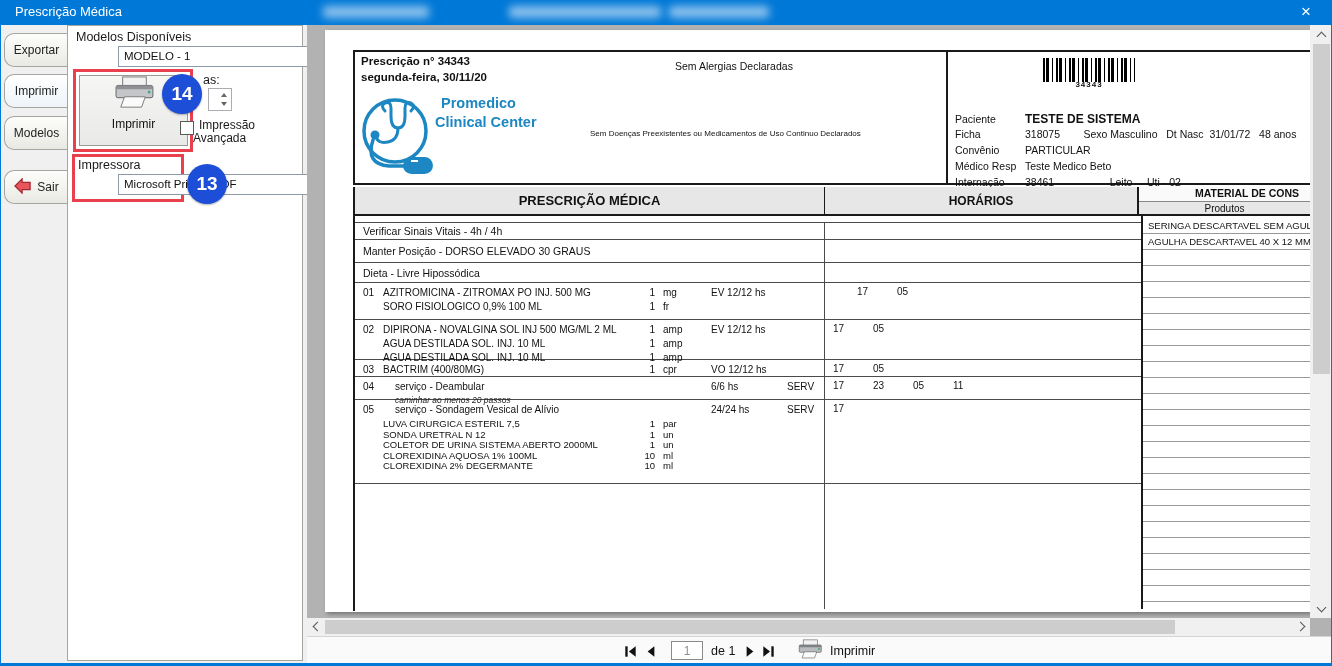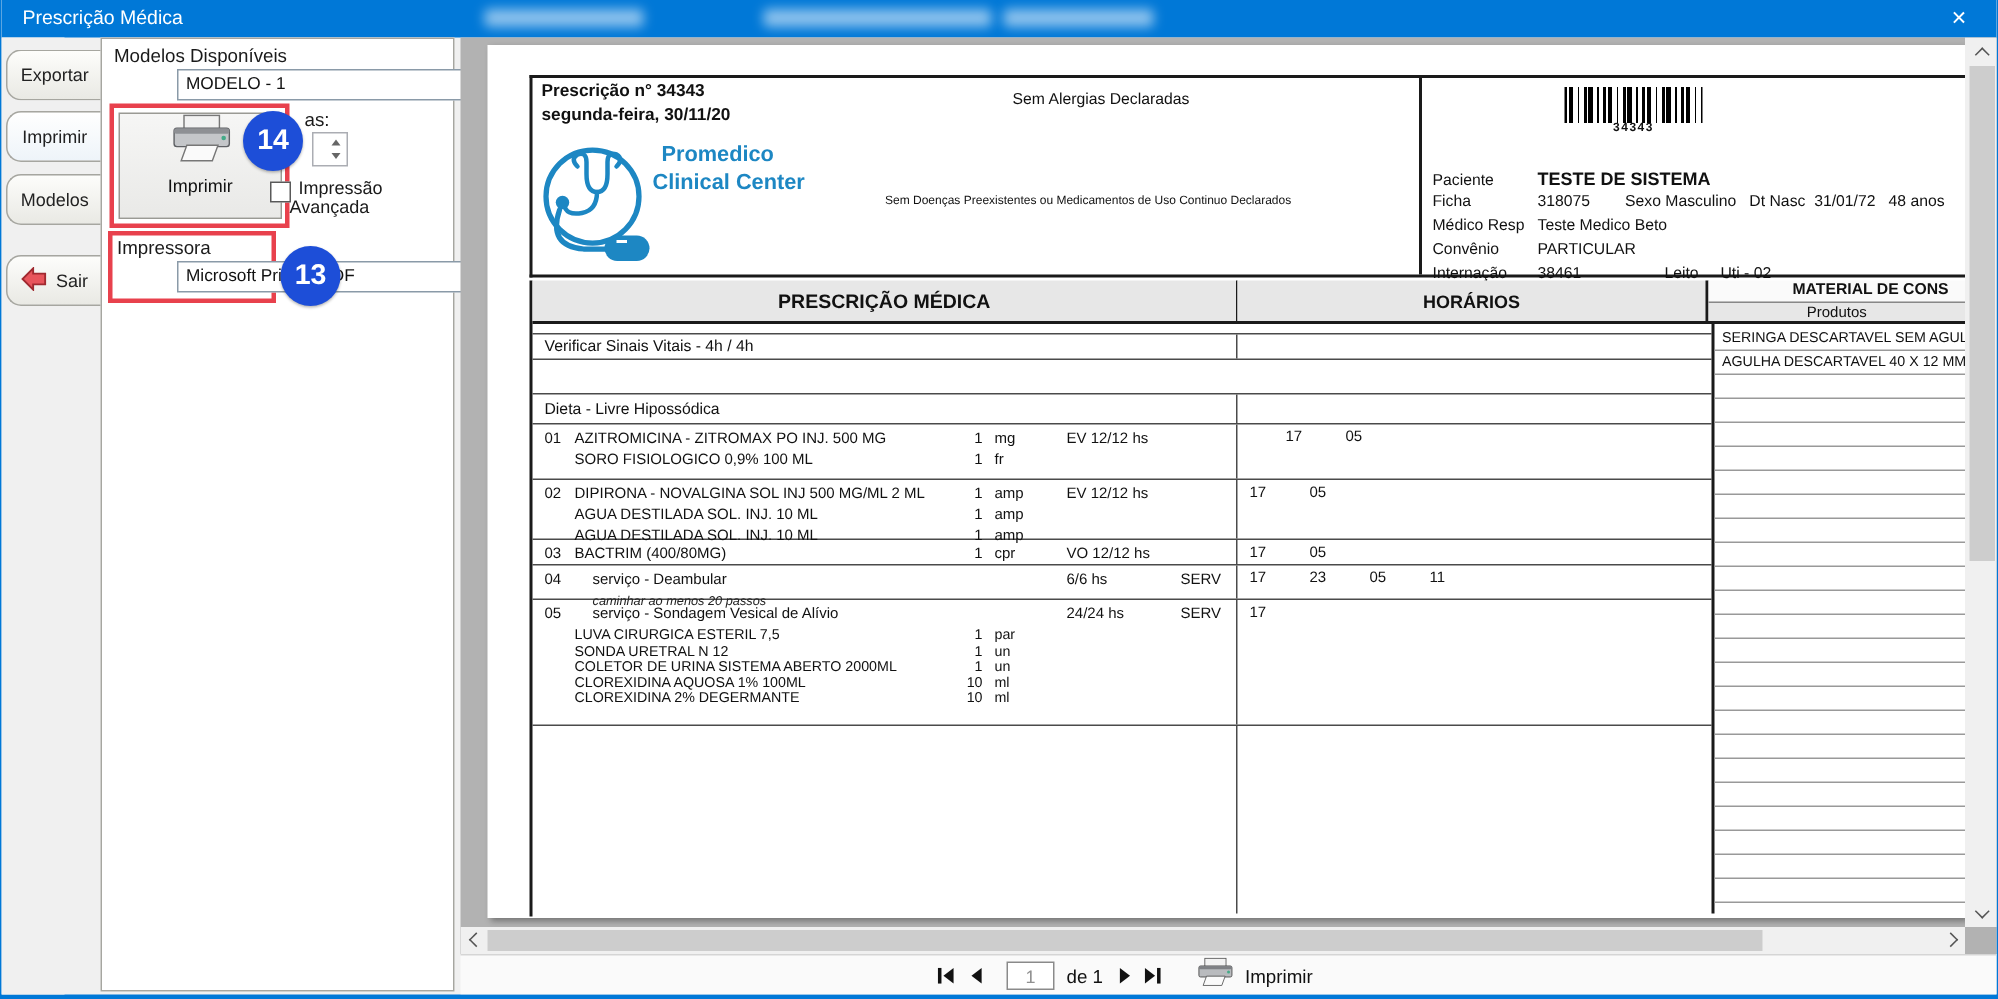--- a/index.html
+++ b/index.html
@@ -207,22 +207,22 @@
           <span class="logo-text">
             <span>Promedico</span><br>
             <span class="lt2">Clinical Center</span>
           </span>
           <span class="vdiv"></span>
           <div class="barcode"></div>
           <div class="barcode-num">34343</div>
           <div class="patient" id="patient-rows">
               <div class="p-row bold"><span class="pl">Paciente</span><span class="pv">TESTE DE SISTEMA</span></div>
               <div class="p-row"><span class="pl">Ficha</span><span class="pv">318075        Sexo Masculino   Dt Nasc  31/01/72   48 anos</span></div>
+              <div class="p-row"><span class="pl">Convênio</span><span class="pv">PARTICULAR</span></div>
               <div class="p-row"><span class="pl">Médico Resp</span><span class="pv">Teste Medico Beto</span></div>
-              <div class="p-row"><span class="pl">Convênio</span><span class="pv">PARTICULAR</span></div>
               <div class="p-row"><span class="pl">Internação</span><span class="pv">38461                   Leito     Uti - 02</span></div>
             </div>
         </div>
 
         <div class="doc-table">
           <div class="thead">
             <div class="th1">PRESCRIÇÃO MÉDICA</div>
             <div class="th2">HORÁRIOS</div>
             <div class="th3">
               <div class="th3-top">MATERIAL DE CONS</div>
@@ -232,20 +232,23 @@
           <div class="tbody">
             <div class="rx-col" id="rx-col">
                 <div class="rx-row" style="height: 7px;"></div>
                 <div class="rx-row" style="height: 17px;">
                   <div class="rx-main">
                     <span class="gen-text">Verificar Sinais Vitais - 4h / 4h</span>
                   </div>
                   <div class="rx-times"></div>
                 </div>
                 <div class="rx-row" style="height: 23px;">
+                  <div class="rx-main">
+                    <span class="gen-text">Manter Posição - DORSO ELEVADO 30 GRAUS</span>
+                  </div>
                   <div class="rx-times"></div>
                 </div>
                 <div class="rx-row" style="height: 20px;">
                   <div class="rx-main">
                     <span class="gen-text">Dieta - Livre Hipossódica</span>
                   </div>
                   <div class="rx-times"></div>
                 </div>
                 <div class="rx-row" style="height: 37px; gap: 24px;">
                   <div class="rx-main">

